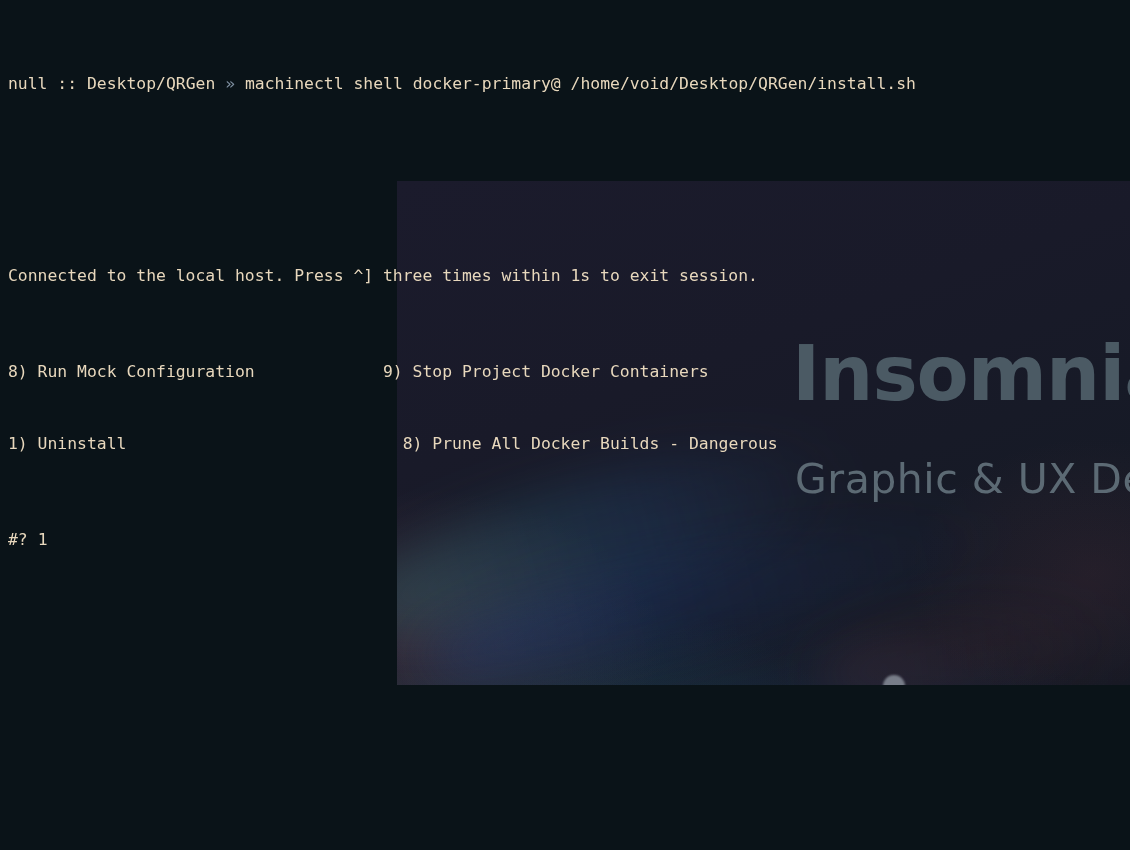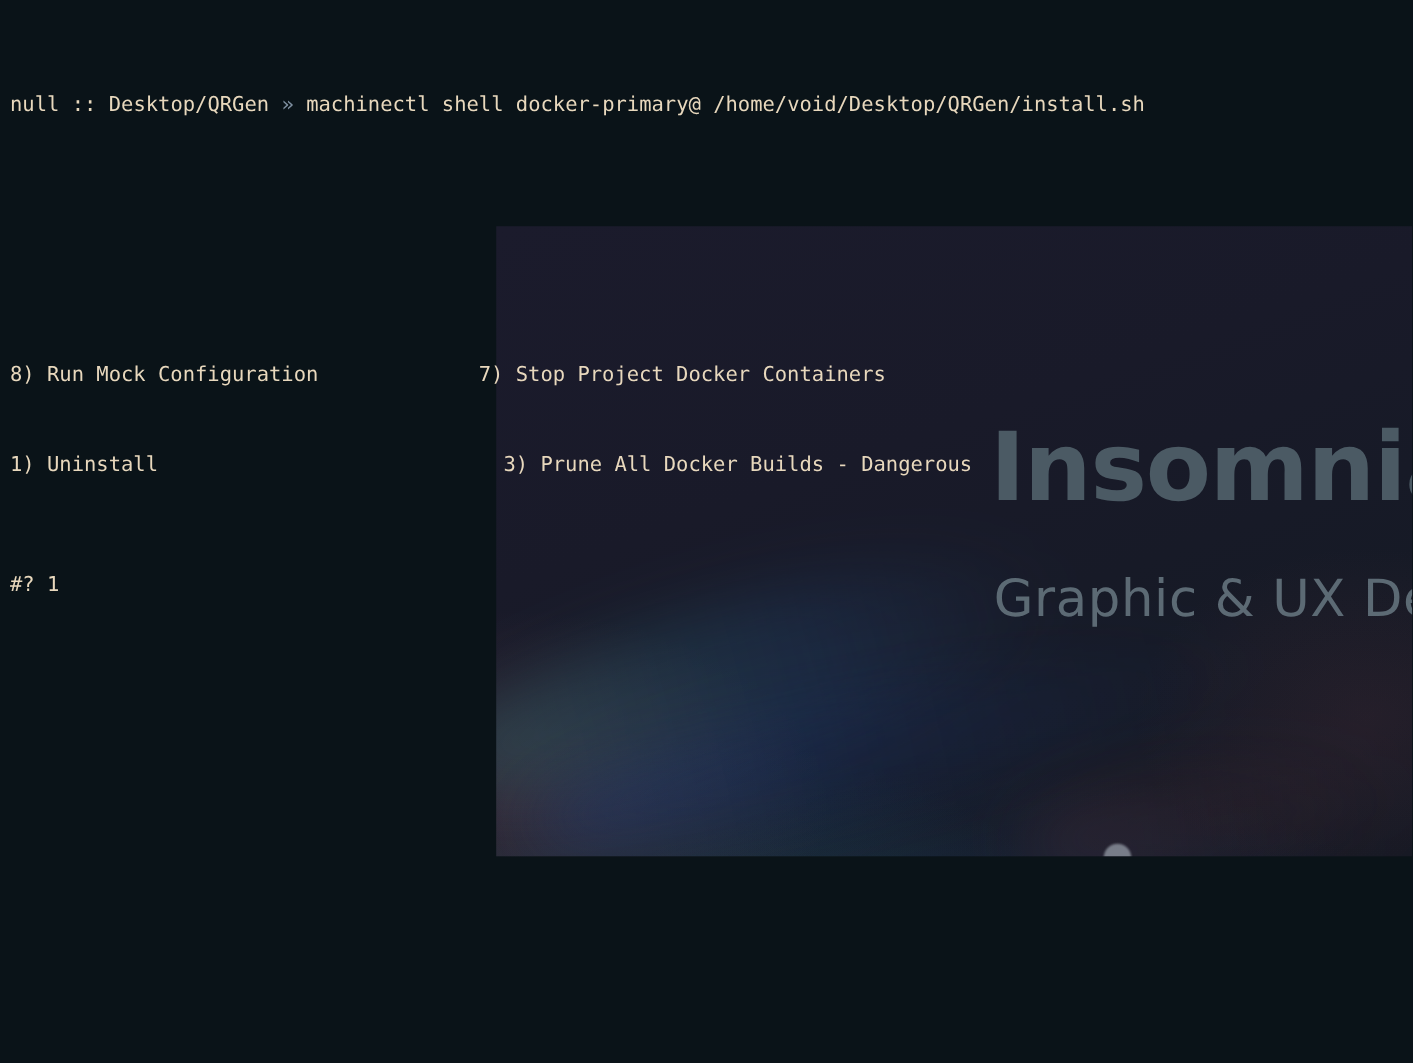--- a/index.html
+++ b/index.html
@@ -128,23 +128,24 @@
     <div id="wm-title">Insomnia</div>
     <div id="wm-sub">Graphic &amp; UX Desig</div>
   </div>
 
   <div id="screen">
 
     <div class="row"><span>null</span><span> </span><span>::</span><span> </span><span>Desktop/QRGen</span><span> </span><span class="c-dim">»</span><span> </span><span>machinectl shell docker-primary@ /home/void/Desktop/QRGen/install.sh</span></div>
 
     <div class="row"> </div>
 
+    <div class="row">Connected to the local host. Press ^] three times within 1s to exit session.</div>
 
-    <div class="row"><span>8) Run Mock Configuration</span><span>             </span><span>7) Stop Project Docker Containers</span></div>
-    <div class="row"><span>1) Uninstall</span><span>                            </span><span>3) Prune All Docker Builds - Dangerous</span></div>
+    <div class="row"><span>8) Run Mock Configuration</span><span>             </span><span>9) Stop Project Docker Containers</span></div>
+    <div class="row"><span>1) Uninstall</span><span>                            </span><span>8) Prune All Docker Builds - Dangerous</span></div>
 
     <div class="row"><span>#?</span><span> </span><span>1</span></div>
 
     
     
     
     
     
     
 

